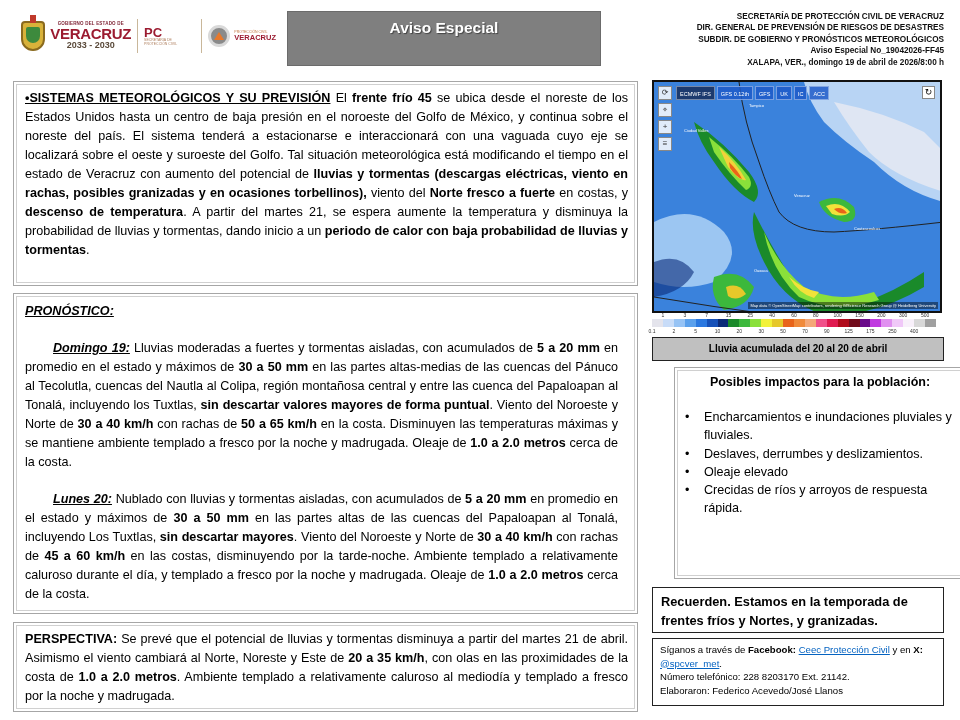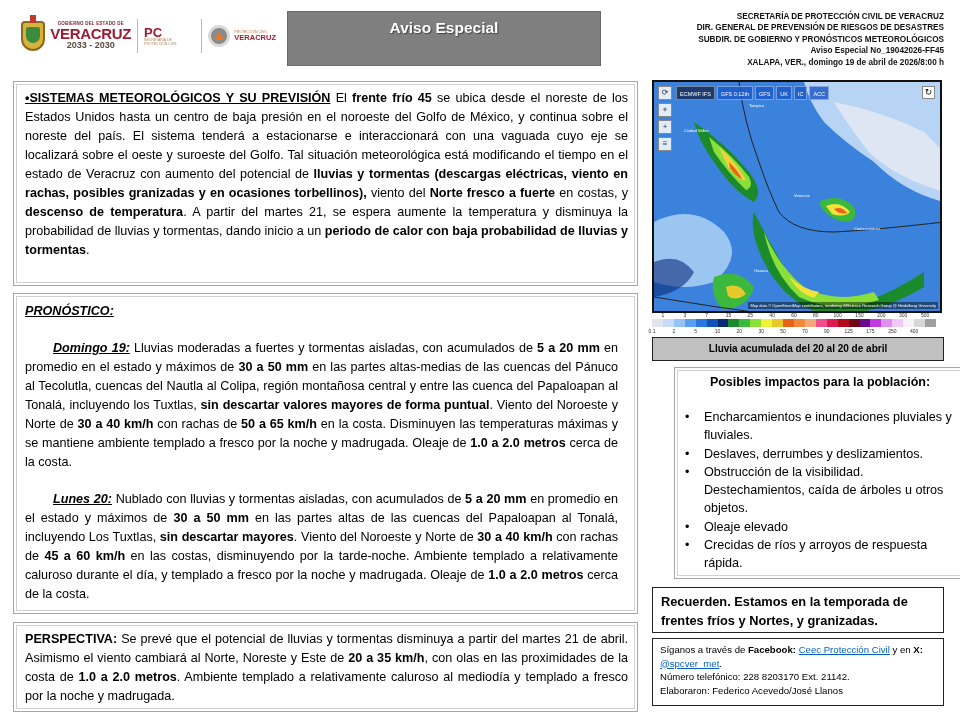--- a/index.html
+++ b/index.html
@@ -242,21 +242,20 @@
     </div>
 </div>
 
 <div class="map-caption">Lluvia acumulada del 20 al 20 de abril</div>
 
 <div class="panel" id="p-impactos">
   <div class="imp-title">Posibles impactos para la población:</div>
   <ul class="imp-list">
     <li>Encharcamientos e inundaciones pluviales y fluviales.</li>
     <li>Deslaves, derrumbes y deslizamientos.</li>
-    <li>Obstrucción de la visibilidad. Destechamientos, caída de árboles u otros objetos.</li>
     <li>Oleaje elevado</li>
     <li>Crecidas de ríos y arroyos de respuesta rápida.</li>
   </ul>
 </div>
 
 <div class="reminder">Recuerden. Estamos en la temporada de frentes fríos y Nortes, y granizadas.</div>
 
 <div class="contact">
   <div>
     <span>Síganos a través de </span><b>Facebook:</b>

